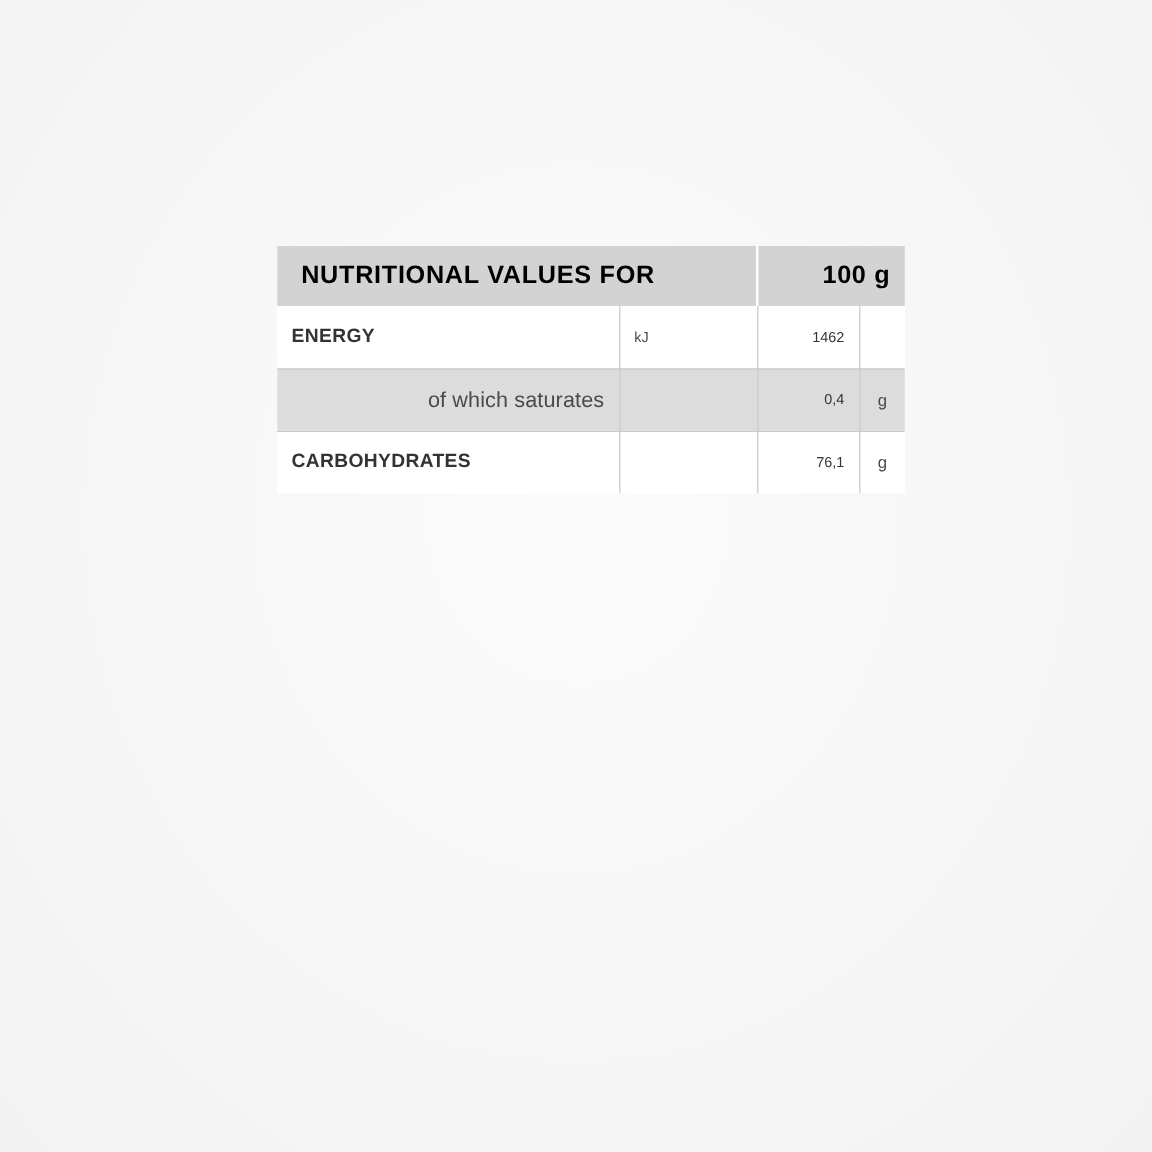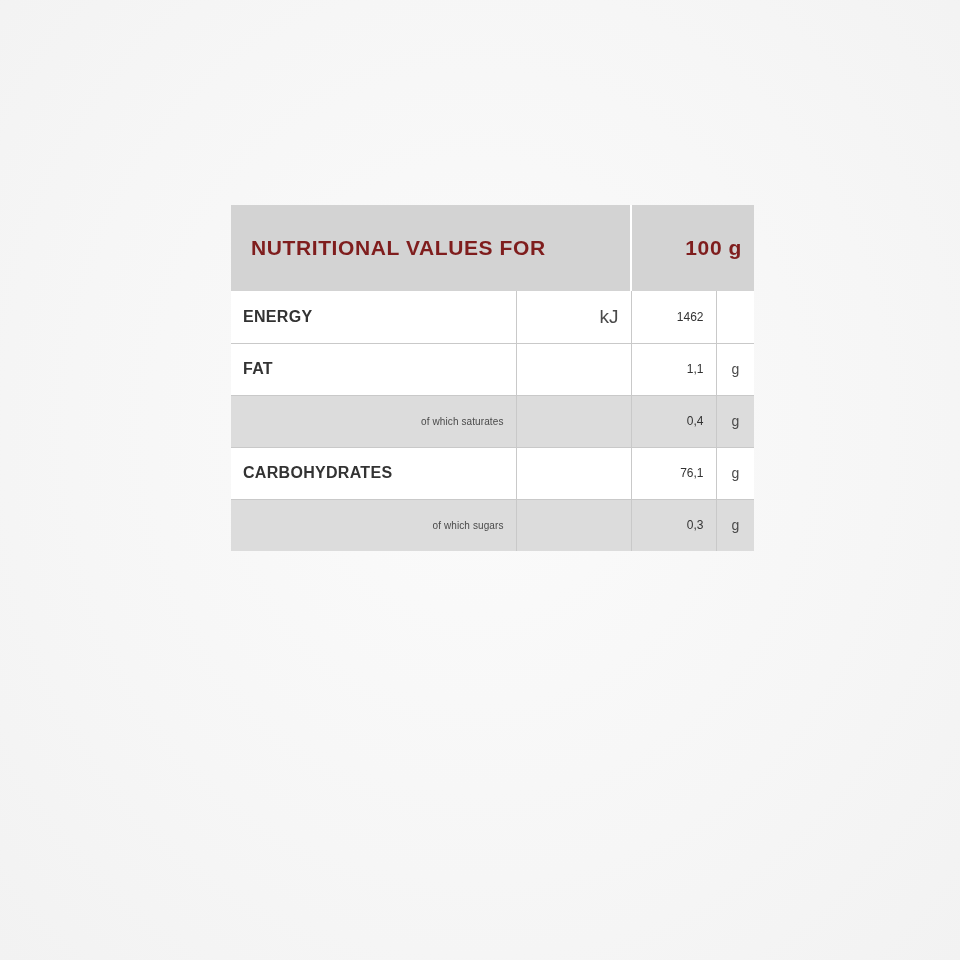--- a/index.html
+++ b/index.html
@@ -31,26 +31,26 @@
     table-layout: fixed;
     background: #ffffff;
   }
   table.nutrition col.c-name  { width: 285px; }
   table.nutrition col.c-unit1 { width: 115px; }
   table.nutrition col.c-value { width: 85px; }
   table.nutrition col.c-unit2 { width: 38px; }
 
   thead th {
     background: #d3d3d3;
-    color: #7f1d1d;
+    color: #000000;
     font-weight: bold;
     font-size: 21px;
     letter-spacing: 0.6px;
     padding: 0;
-    height: 86px;
+    height: 50px;
     vertical-align: middle;
     border: none;
   }
   thead th.title {
     text-align: left;
     padding-left: 20px;
   }
   thead th.amount {
     text-align: right;
     padding-right: 12px;
@@ -82,27 +82,27 @@
     text-align: left;
     padding-left: 12px;
     font-weight: bold;
     font-size: 16px;
     color: #333333;
     letter-spacing: 0.3px;
   }
   tbody td.name.sub {
     text-align: right;
     font-weight: normal;
-    font-size: 10px;
+    font-size: 18px;
     color: #4a4a4a;
     letter-spacing: 0.1px;
   }
   tbody td.unit1 {
-    text-align: right;
-    font-size: 19px;
+    text-align: left;
+    font-size: 12px;
     color: #4a4a4a;
   }
   tbody td.value {
     text-align: right;
     font-size: 12px;
     color: #333333;
   }
   tbody td.unit2 {
     text-align: center;
     font-size: 14px;
@@ -128,40 +128,28 @@
           <th class="amount" colspan="2">100 g</th>
         </tr>
       </thead>
       <tbody id="tbody">
           <tr class="plain">
             <td class="name">ENERGY</td>
             <td class="unit1">kJ</td>
             <td class="value">1462</td>
             <td class="unit2"></td>
           </tr>
-          <tr class="plain">
-            <td class="name">FAT</td>
-            <td class="unit1"></td>
-            <td class="value">1,1</td>
-            <td class="unit2">g</td>
-          </tr>
           <tr class="shaded">
             <td class="name sub">of which saturates</td>
             <td class="unit1"></td>
             <td class="value">0,4</td>
             <td class="unit2">g</td>
           </tr>
           <tr class="plain">
             <td class="name">CARBOHYDRATES</td>
             <td class="unit1"></td>
             <td class="value">76,1</td>
             <td class="unit2">g</td>
           </tr>
-          <tr class="shaded">
-            <td class="name sub">of which sugars</td>
-            <td class="unit1"></td>
-            <td class="value">0,3</td>
-            <td class="unit2">g</td>
-          </tr>
         </tbody>
     </table>
   </div>
 </div>
 
 </body></html>

